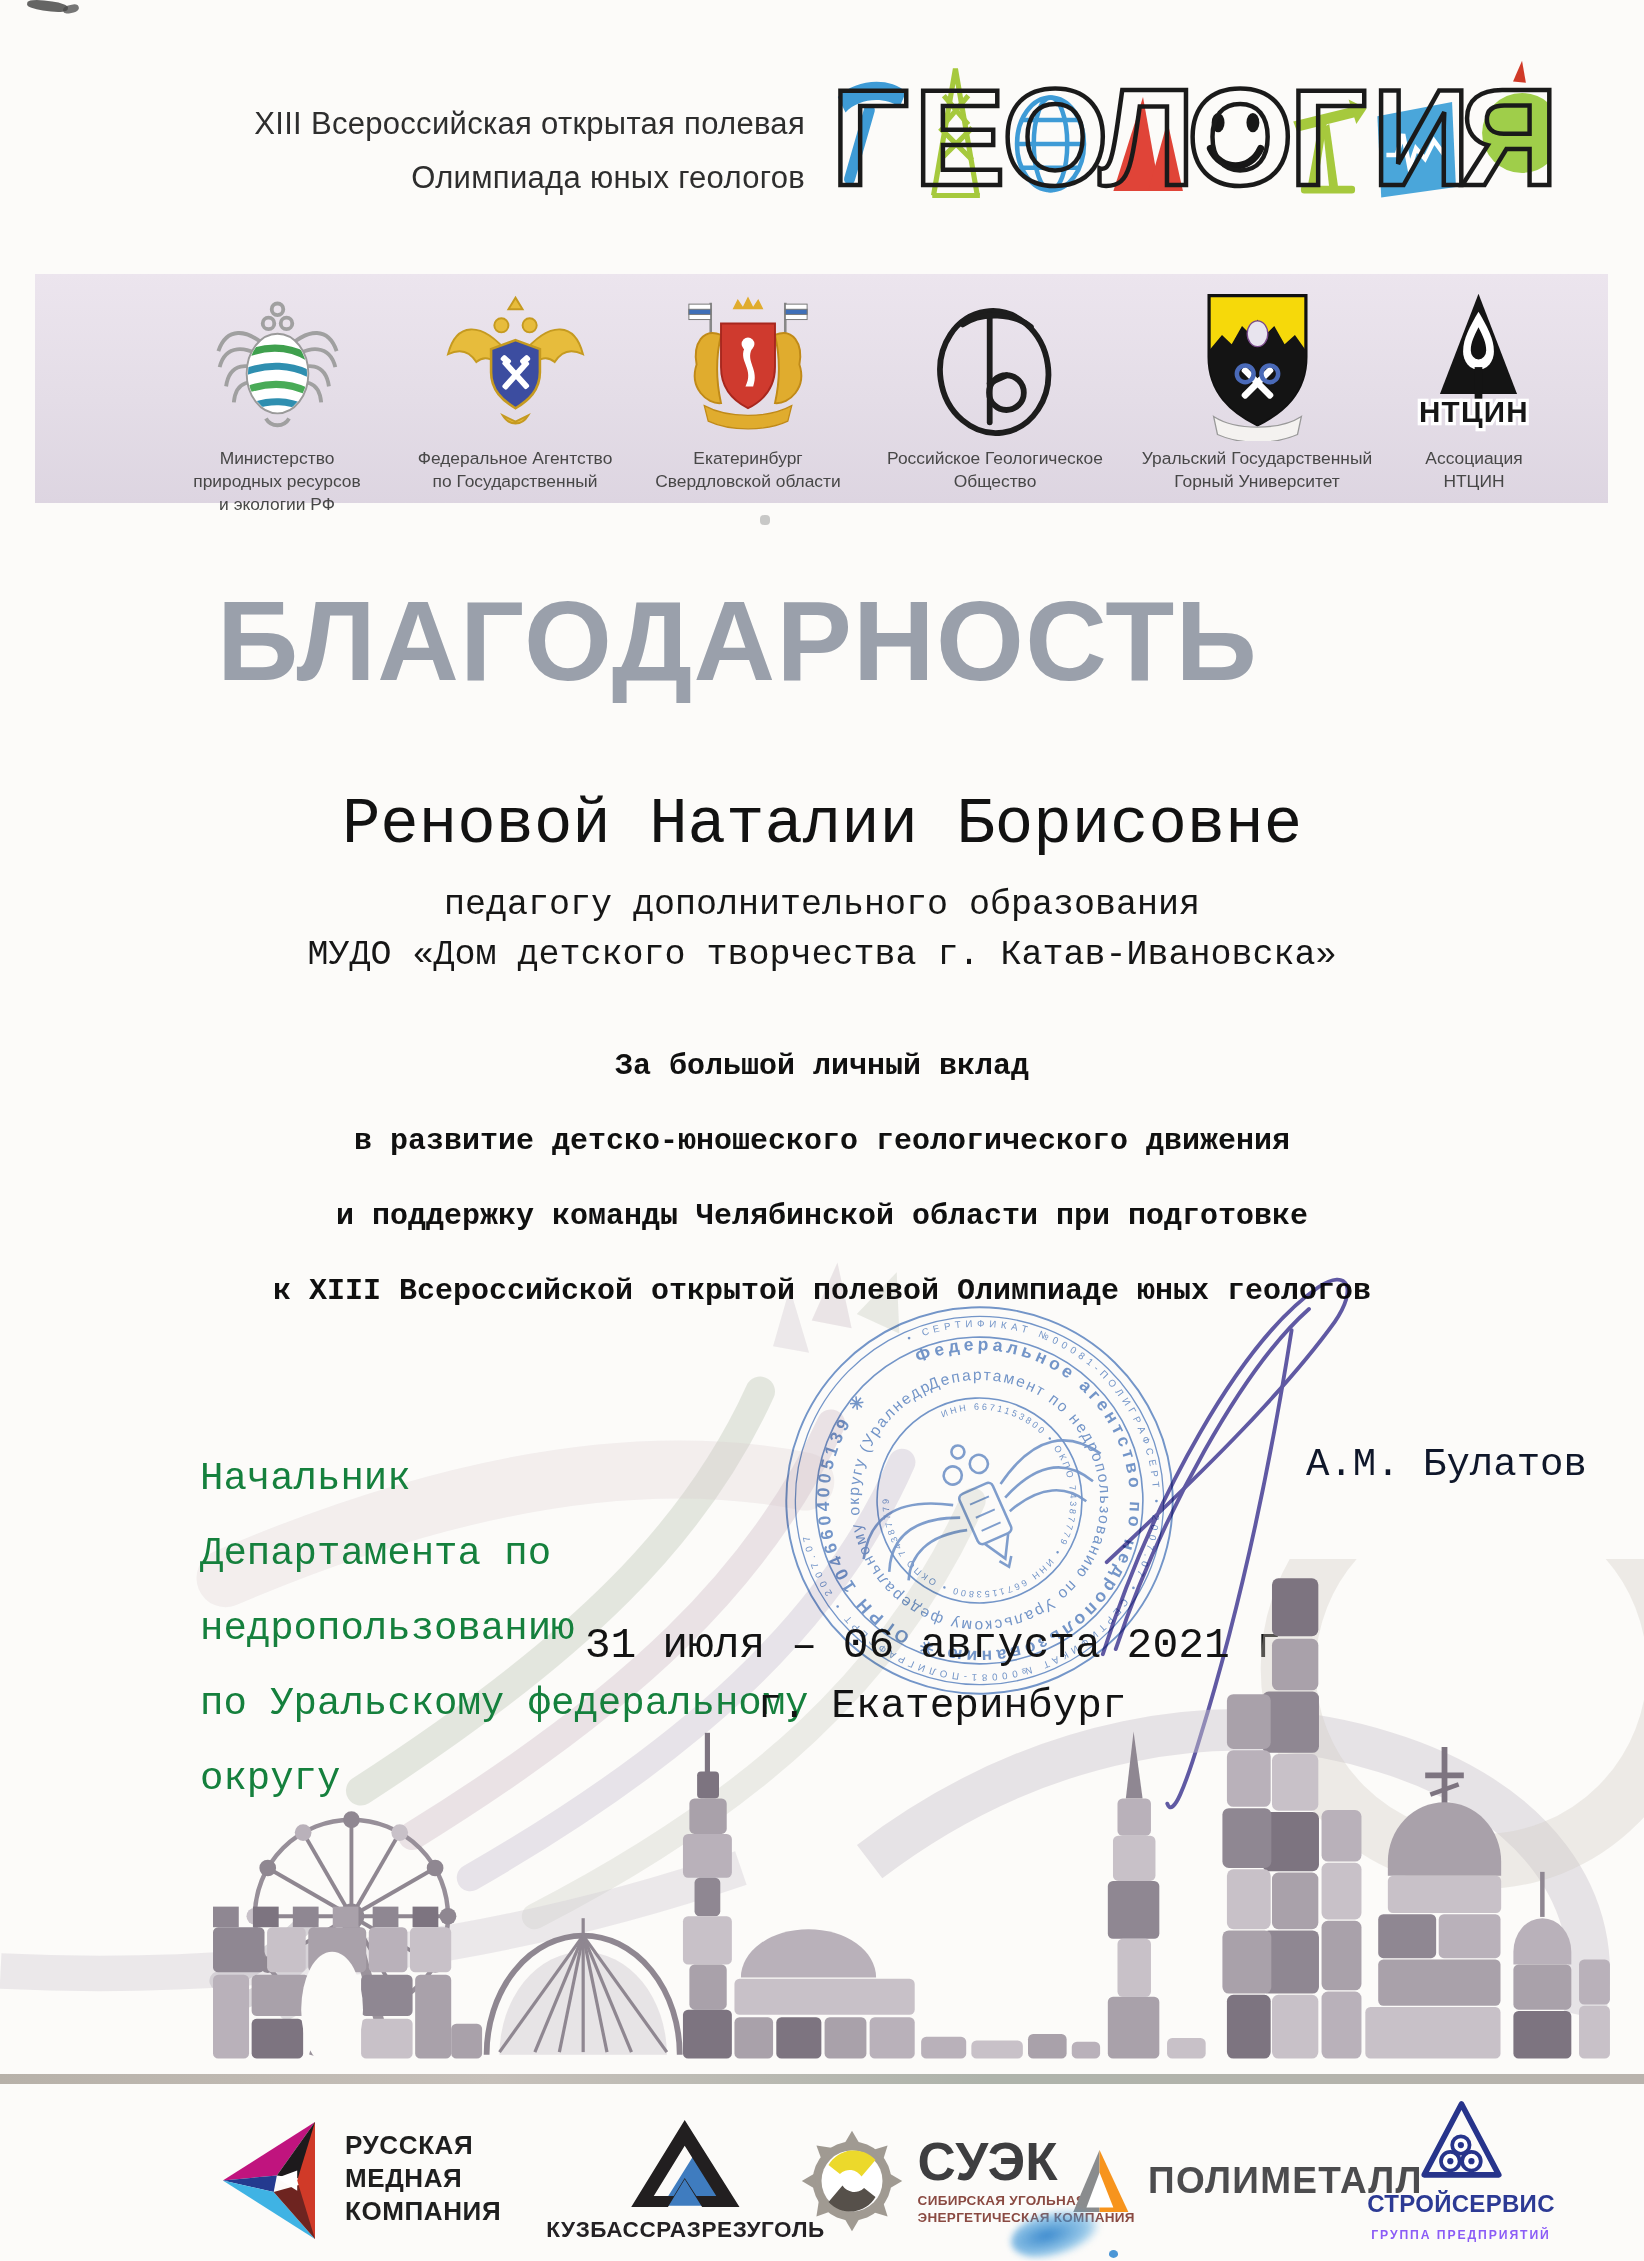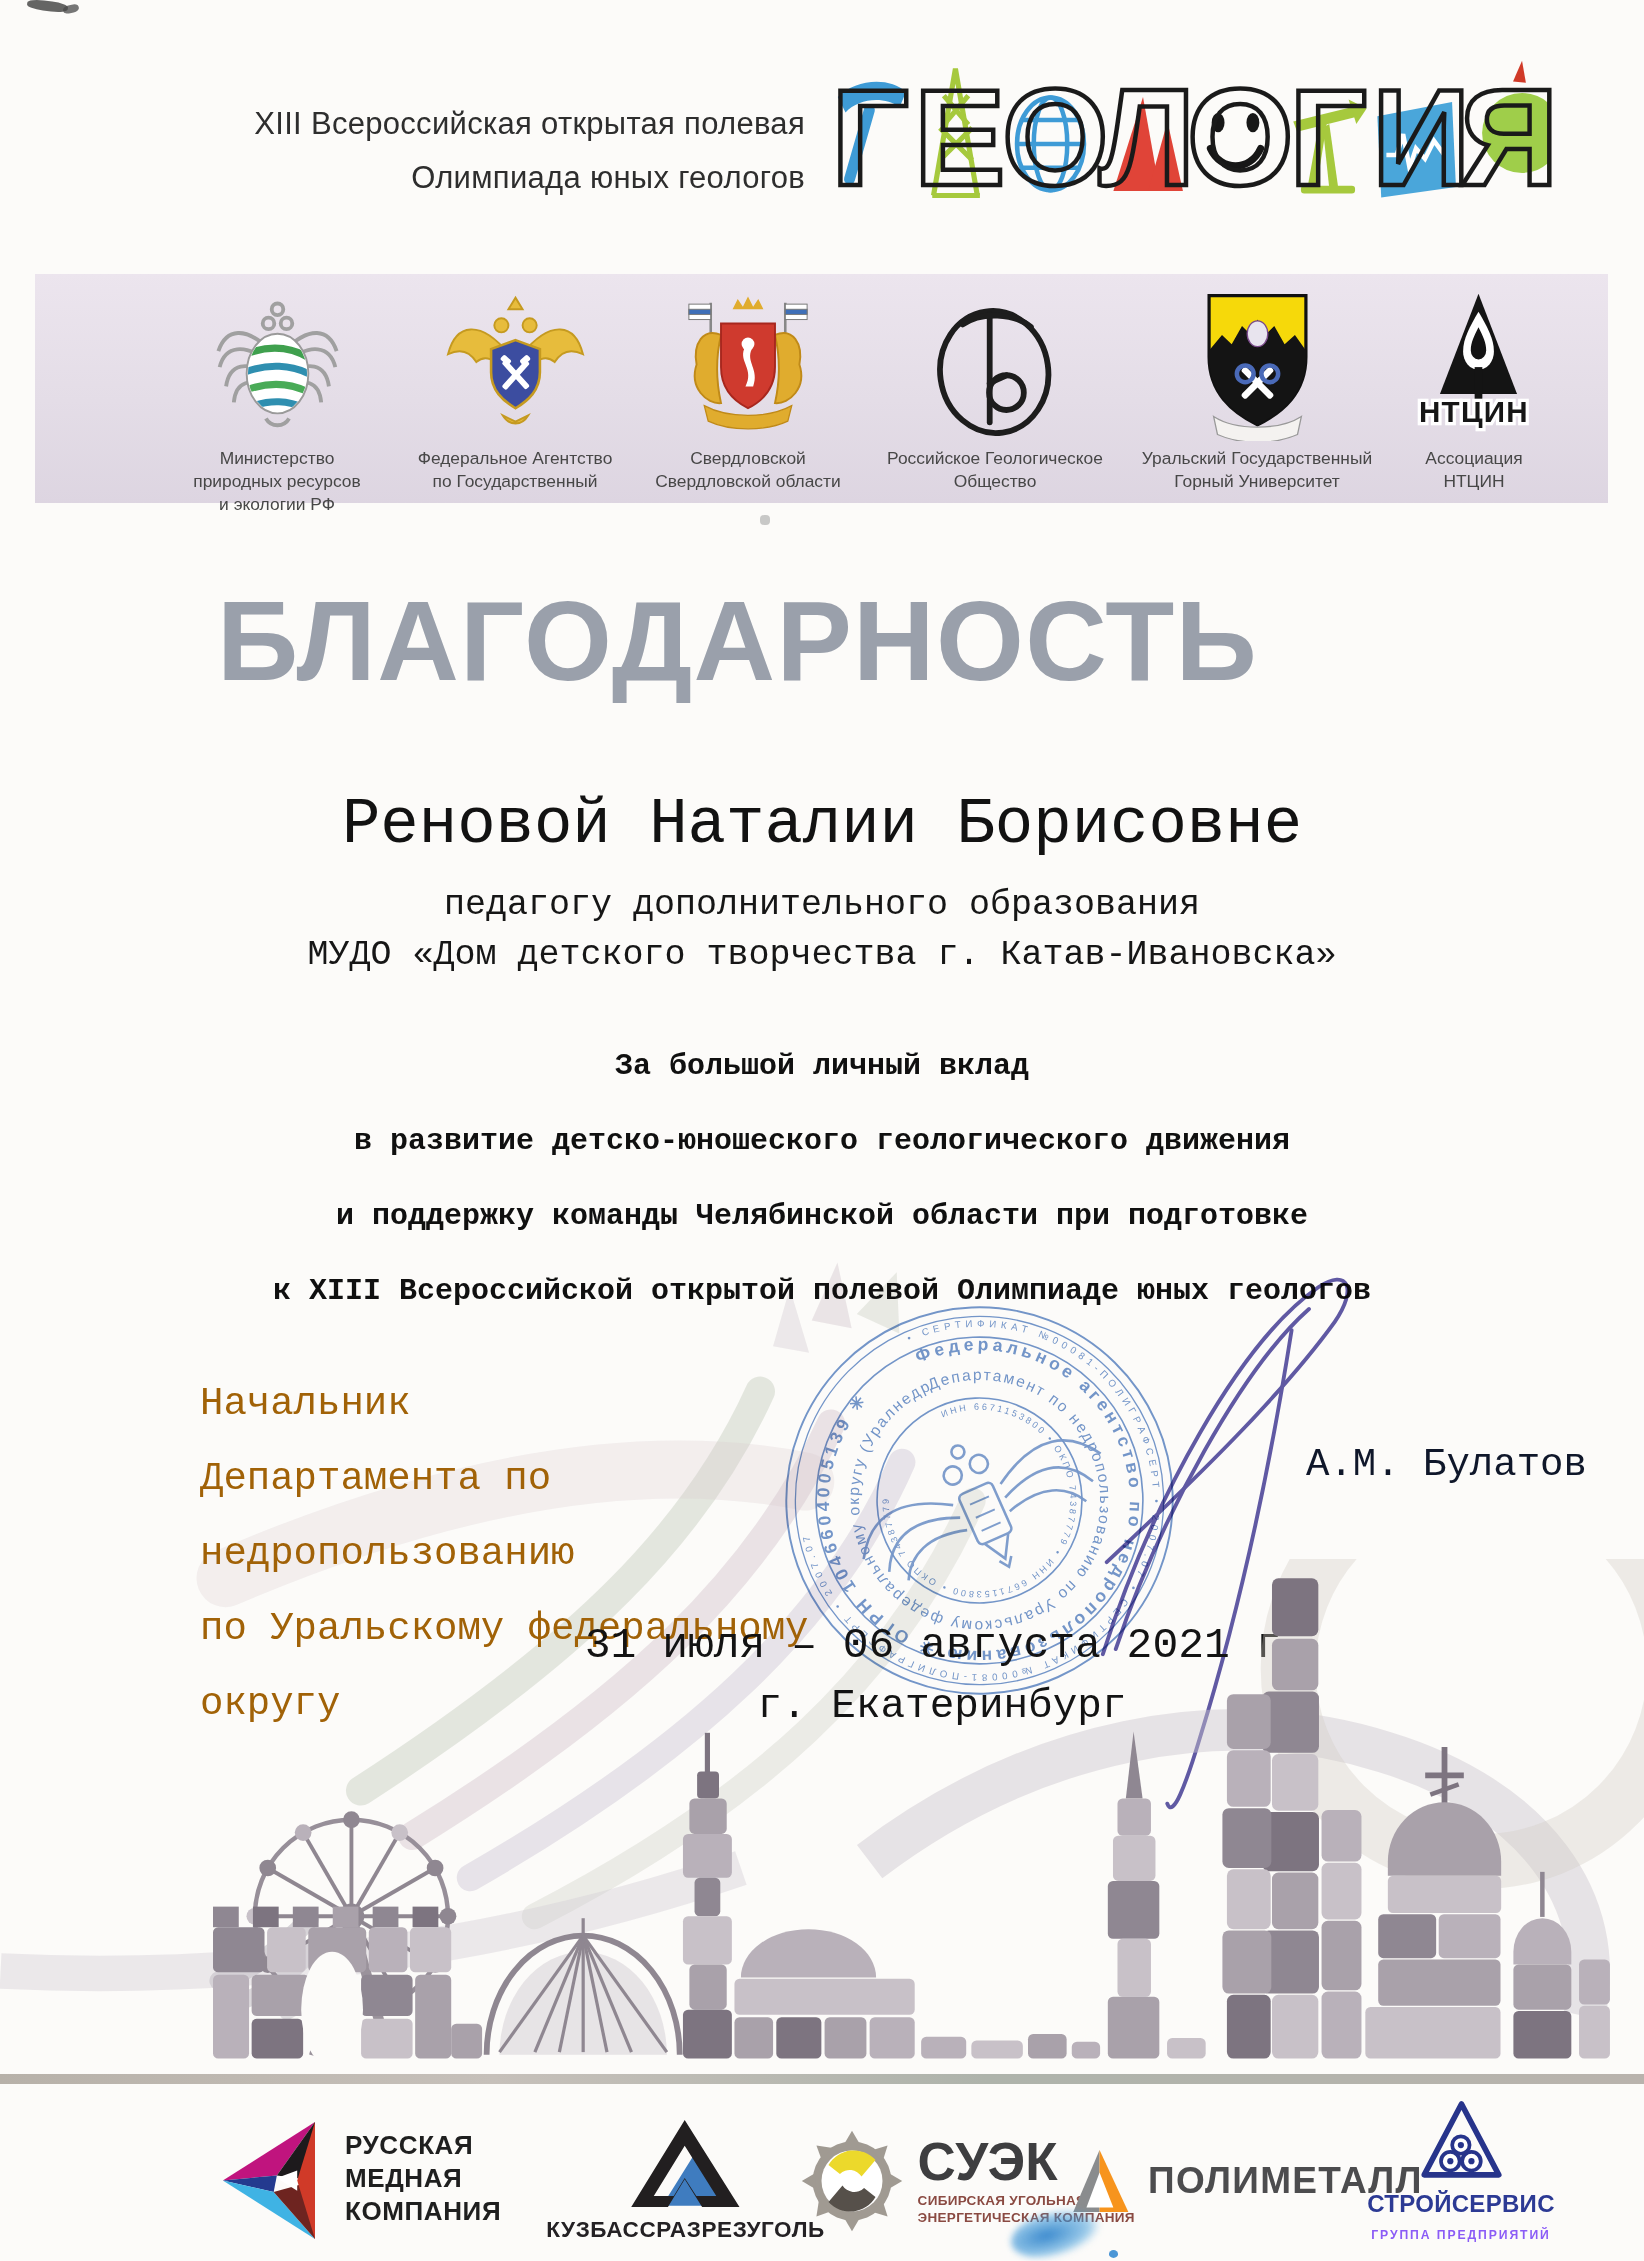--- a/index.html
+++ b/index.html
@@ -35,22 +35,22 @@
   #recipient-name{position:absolute;top:790px;left:0;width:1644px;text-align:center;
     font-size:64px;line-height:71px;color:#121212;}
   #recipient-position{position:absolute;top:885px;left:0;width:1644px;text-align:center;
     font-size:35px;color:#161616;}
   #recipient-org{position:absolute;top:935px;left:0;width:1644px;text-align:center;
     font-size:35px;color:#161616;}
 
   #citation{position:absolute;top:1029px;left:0;width:1644px;text-align:center;
     font-size:30px;line-height:75px;font-weight:700;color:#101010;}
 
-  #official-position{position:absolute;top:1367px;left:200px;width:709px;
-    font-size:39px;line-height:75px;color:#a16207;}
+  #official-position{position:absolute;top:1442px;left:200px;width:709px;
+    font-size:39px;line-height:75px;color:#15803d;}
   #official-name{position:absolute;top:1443px;left:1306px;font-size:39px;color:#0f172a;}
 
   #date-line{position:absolute;top:1621px;left:946px;transform:translateX(-50%);
     font-size:43px;color:#131313;white-space:nowrap;}
   #city-line{position:absolute;top:1683px;left:942px;transform:translateX(-50%);
     font-size:41px;color:#131313;white-space:nowrap;}
 
   #stamp-wrap{position:absolute;top:1306px;left:785px;width:389px;height:389px;
     mix-blend-mode:multiply;opacity:.93;}
   #signature-strokes{position:absolute;top:0;left:0;width:1644px;height:2261px;
@@ -261,21 +261,21 @@
           </g>
           <path d="M78,52 H162 V120 C162,152 144,172 120,184 C96,172 78,152 78,120 Z" fill="#cf3a2e" stroke="#a8271e" stroke-width="3"></path>
           <g fill="#ffffff">
             <circle cx="120" cy="84" r="10"></circle>
             <path d="M114,92 C106,112 130,124 116,150 L128,150 C138,124 116,112 126,92 Z"></path>
           </g>
           <path d="M52,180 C88,200 152,200 188,180 L182,204 C148,220 92,220 58,204 Z" fill="#e0ac2e" stroke="#c08a18" stroke-width="2"></path>
         </svg>
       </div>
       <div class="caption">
-        <div>Свердловской</div>
+        <div>Екатеринбург</div>
         <div>Свердловской области</div>
       </div>
     </div>
 
     <div class="band-col" style="left:960px">
       <div class="emblem">
         <svg width="148" height="145" viewBox="0 0 230 225">
           <g stroke="#1d1d1d" stroke-width="9" fill="none" stroke-linecap="round">
             <ellipse cx="113" cy="118" rx="84" ry="95" transform="rotate(-8 113 118)"></ellipse>
             <line x1="106" y1="28" x2="106" y2="196"></line>

